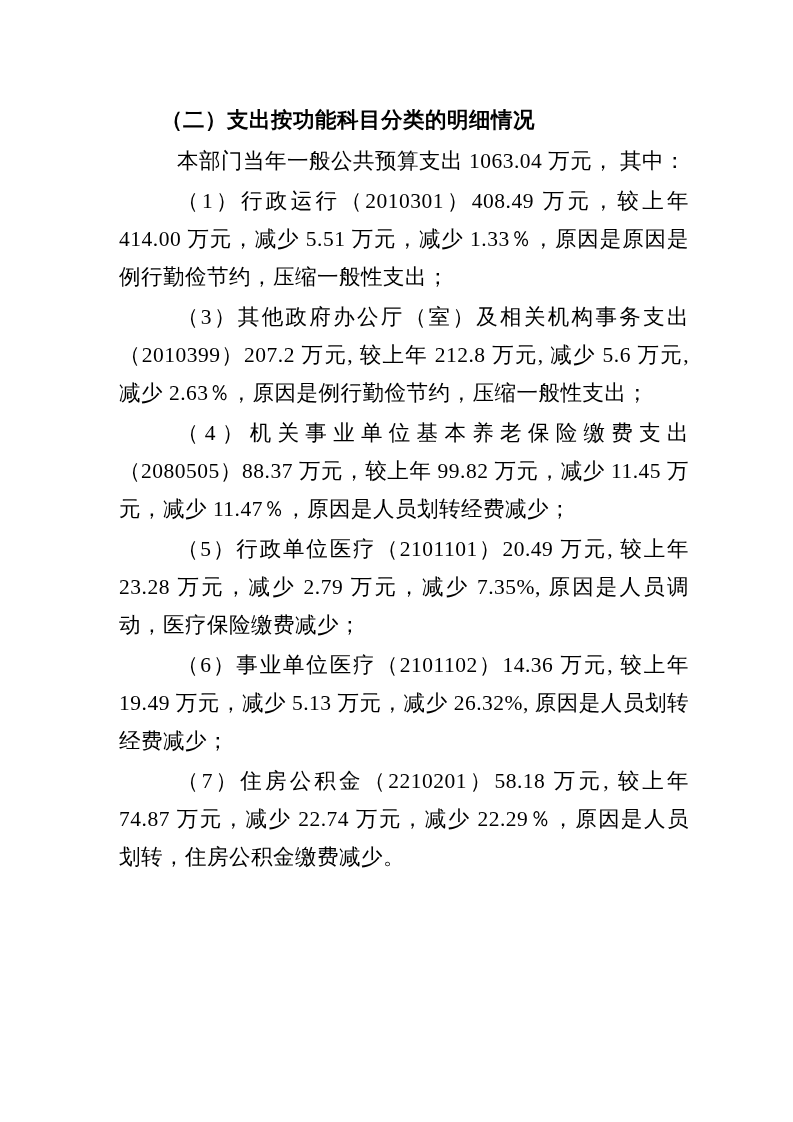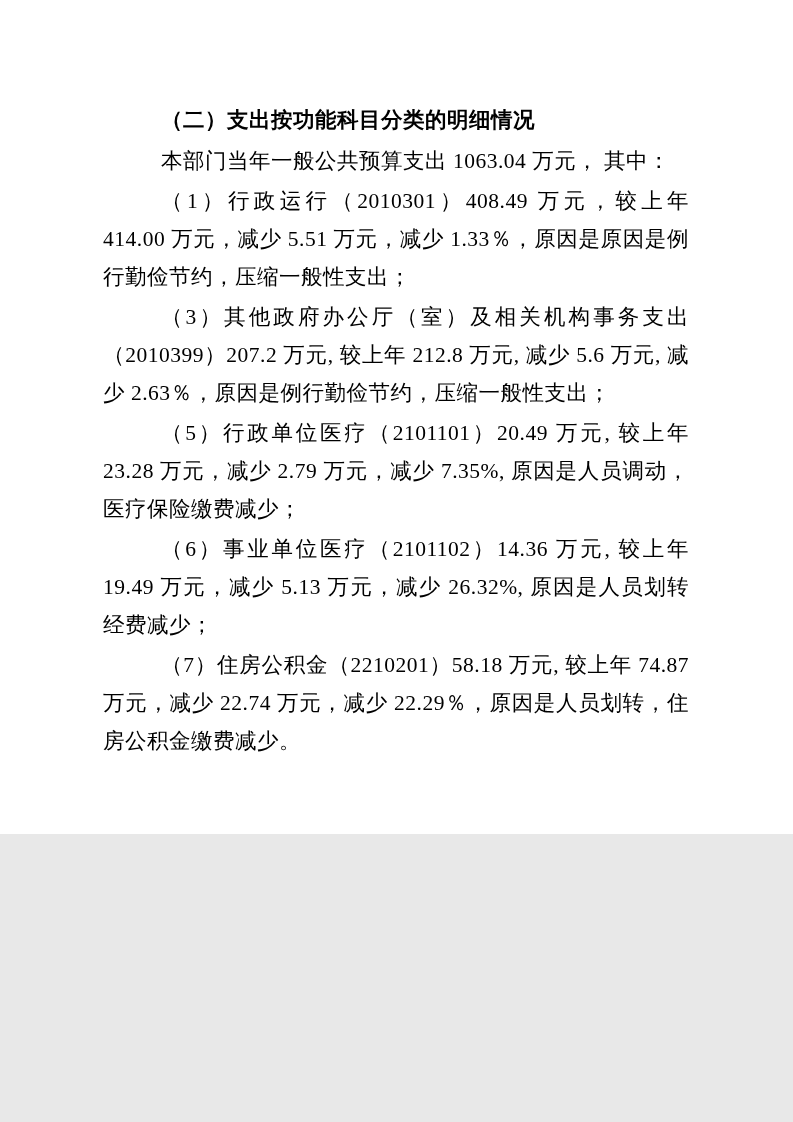--- a/index.html
+++ b/index.html
@@ -3,21 +3,21 @@
 <meta charset="utf-8">
 <style>
   html, body {
     margin: 0;
     padding: 0;
     background: #e8e8e8;
   }
   .page {
     position: relative;
     width: 793px;
-    height: 834px;
+    height: 1122px;
     margin: 0 auto;
     background: #ffffff;
     overflow: hidden;
     font-family: "Liberation Serif", "DejaVu Serif", serif;
     color: #000000;
   }
   .content {
     position: absolute;
     left: 103px;
     top: 101px;
@@ -27,39 +27,40 @@
     text-align: justify;
     letter-spacing: 0.5px;
   }
   .heading {
     margin: 0 0 3px 0;
     font-size: 21.5px;
     font-weight: bold;
     text-indent: 58px;
   }
   .para {
-    margin: 2px 0 0 0;
+    margin: 2px 0 0 16px;
     text-indent: 58px;
   }
 </style>
 </head>
 <body>
 
 <div class="page">
   <div class="content">
     <h2 class="heading">（二）支出按功能科目分类的明细情况</h2>
     <div>
 
         <p class="para">本部门当年一般公共预算支出 1063.04 万元， 其中：</p>
 
         <p class="para">（1）行政运行（2010301）408.49 万元，较上年 414.00 万元，减少 5.51 万元，减少 1.33％，原因是原因是例行勤俭节约，压缩一般性支出；</p>
 
 
         <p class="para">（3）其他政府办公厅（室）及相关机构事务支出（2010399）207.2 万元, 较上年 212.8 万元, 减少 5.6 万元, 减少 2.63％，原因是例行勤俭节约，压缩一般性支出；</p>
 
+        <p class="para">（4）机关事业单位基本养老保险缴费支出（2080505）88.37 万元，较上年 99.82 万元，减少 11.45 万元，减少 11.47％，原因是人员划转经费减少；</p>
 
         <p class="para">（5）行政单位医疗（2101101）20.49 万元, 较上年 23.28 万元，减少 2.79 万元，减少 7.35%, 原因是人员调动，医疗保险缴费减少；</p>
 
         <p class="para">（6）事业单位医疗（2101102）14.36 万元, 较上年 19.49 万元，减少 5.13 万元，减少 26.32%, 原因是人员划转经费减少；</p>
 
         <p class="para">（7）住房公积金（2210201）58.18 万元, 较上年 74.87 万元，减少 22.74 万元，减少 22.29％，原因是人员划转，住房公积金缴费减少。</p>
       </div>
   </div>
 </div>
 

